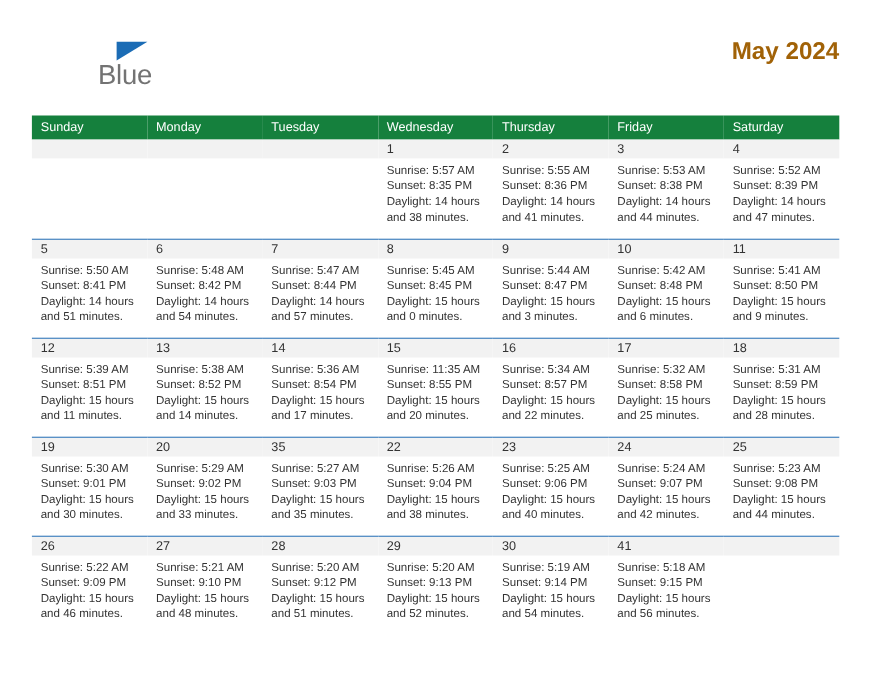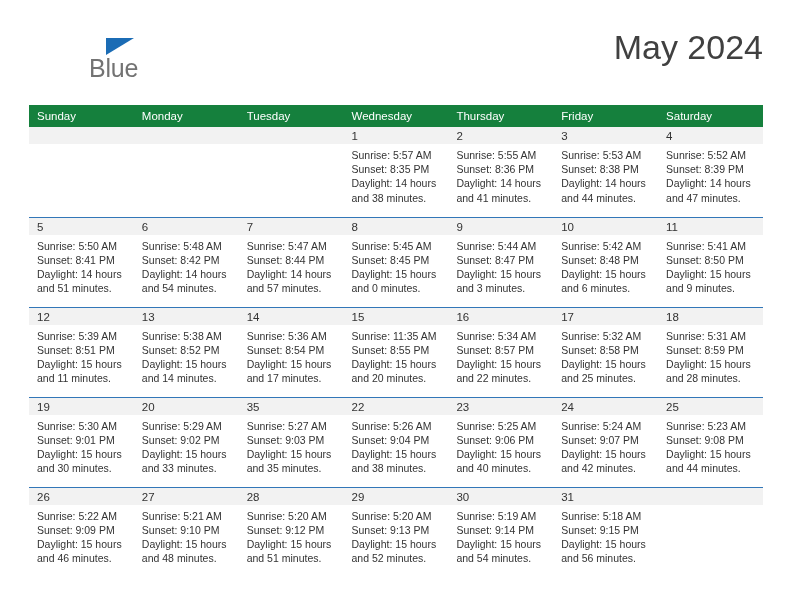--- a/index.html
+++ b/index.html
@@ -67,24 +67,24 @@
   }
 
   .titles {
     position: absolute;
     right: 0;
     top: 0;
     text-align: right;
     width: 420px;
   }
   .cal-title {
-    font-size: 34px;
-    color: #404040;
+    font-size: 22px;
+    color: #a16207;
     line-height: 34px;
-    font-weight: normal;
+    font-weight: bold;
     margin: 0;
   }
   .cal-subtitle {
     font-size: 15px;
     color: #2b2b2b;
     line-height: 20px;
     margin: 6px 0 0 0;
     font-weight: normal;
   }
 
@@ -459,21 +459,21 @@
           <td class="day-cell">
             <div class="daynum-band">30</div>
             <div class="cell-body">
               <div>Sunrise: 5:19 AM</div>
               <div>Sunset: 9:14 PM</div>
               <div>Daylight: 15 hours</div>
               <div>and 54 minutes.</div>
             </div>
           </td>
           <td class="day-cell">
-            <div class="daynum-band">31</div>
+            <div class="daynum-band">41</div>
             <div class="cell-body">
               <div>Sunrise: 5:18 AM</div>
               <div>Sunset: 9:15 PM</div>
               <div>Daylight: 15 hours</div>
               <div>and 56 minutes.</div>
             </div>
           </td>
           <td class="day-cell cell-empty">
             <div class="daynum-band"></div>
           </td>

